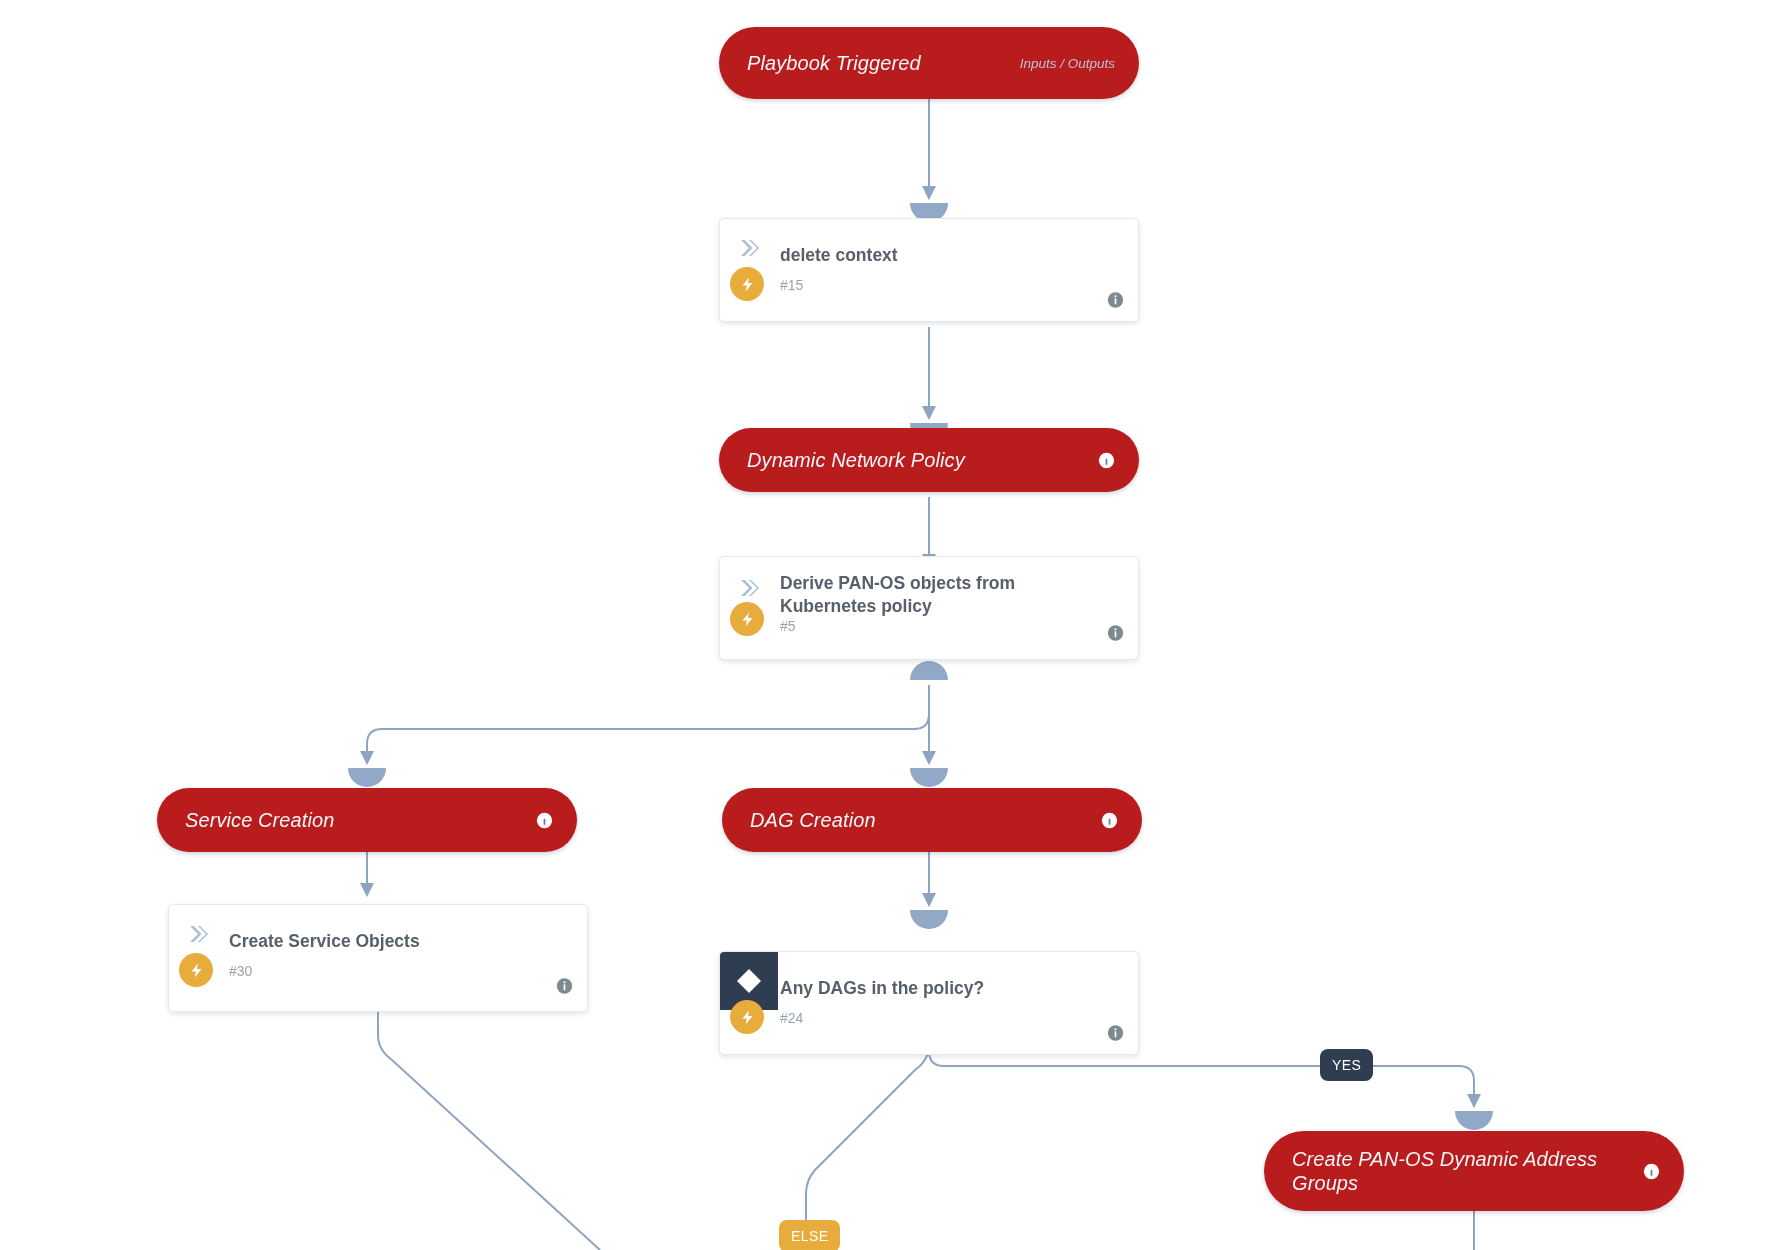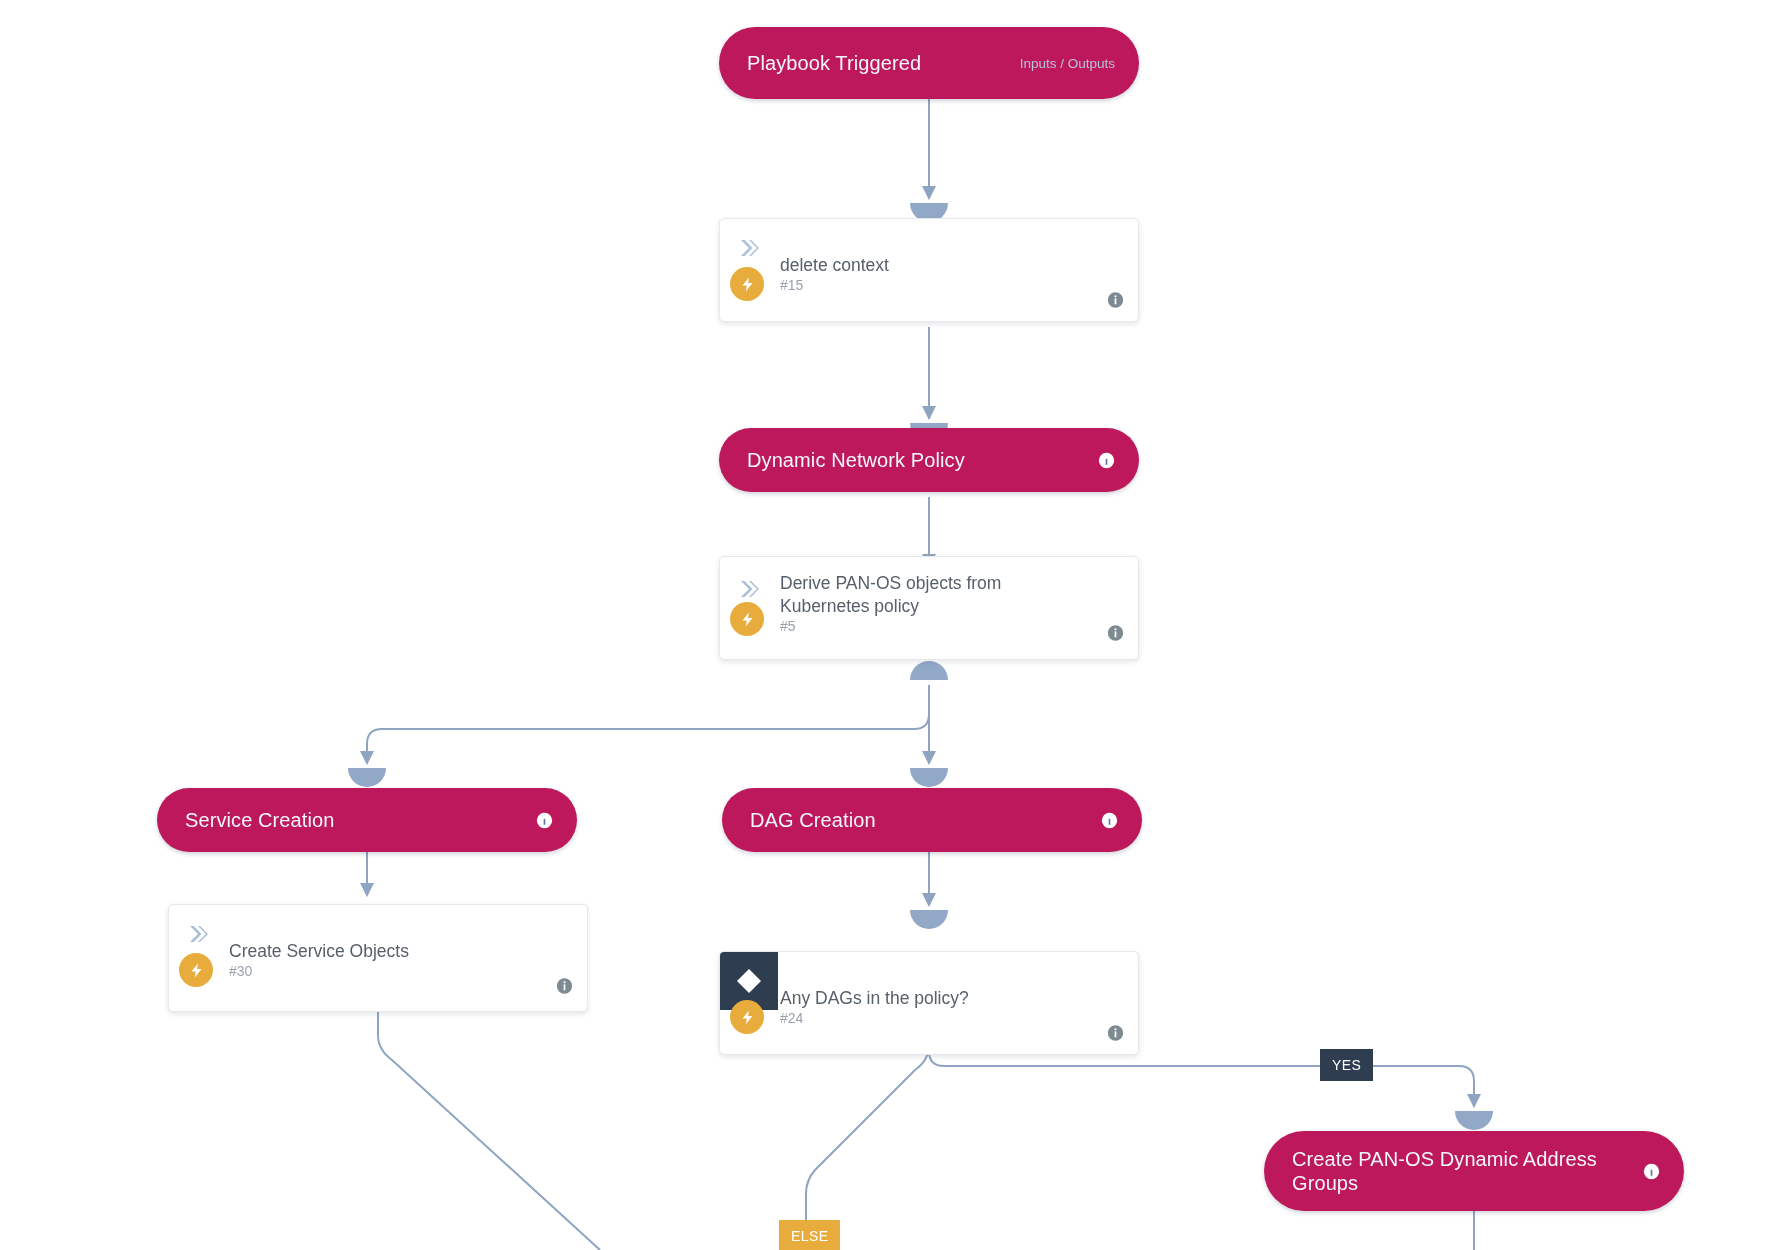--- a/index.html
+++ b/index.html
@@ -42,21 +42,22 @@
     display: flex;
     align-items: center;
     padding: 0 24px 0 28px;
     color: #ffffff;
     box-shadow: 0 2px 4px rgba(40,55,80,0.22);
   }
   .pill {
     background: #667header;
   }
   .pill-blue {
-    background: #be185d;
+    background: #b91c1c;
+    font-style: italic;
   }
   .pill-title {
     font-size: 20px;
     font-weight: 400;
     line-height: 1.22;
     letter-spacing: 0.1px;
     color: #f3f6fa;
     flex: 1 1 auto;
     white-space: pre-line;
   }
@@ -73,23 +74,24 @@
     position: absolute;
     box-sizing: border-box;
     background: #ffffff;
     border: 1px solid #e6e8ec;
     border-radius: 5px;
     box-shadow: 0 2px 5px rgba(40,55,80,0.13);
     overflow: hidden;
   }
   .card-top {
     display: flex;
-    align-items: flex-end;
+    align-items: center;
     min-height: 58px;
     padding-right: 16px;
+    font-weight: bold;
   }
   .card-icon-slot {
     width: 58px;
     min-width: 58px;
     height: 58px;
     display: flex;
     align-items: center;
     justify-content: center;
   }
   .card-icon-slot.cond {
@@ -138,21 +140,21 @@
     height: 17px;
     display: block;
   }
   .info-circle.light circle { fill: #ffffff; }
   .chevron { display: block; }
 
   
   .branch-label {
     position: absolute;
     box-sizing: border-box;
-    border-radius: 0;
+    border-radius: 8px;
     display: flex;
     align-items: center;
     justify-content: center;
     font-size: 14px;
     letter-spacing: 0.4px;
     color: #ffffff;
     padding: 0 12px;
     height: 32px;
   }
   .branch-yes { background: #2e3e50; }

